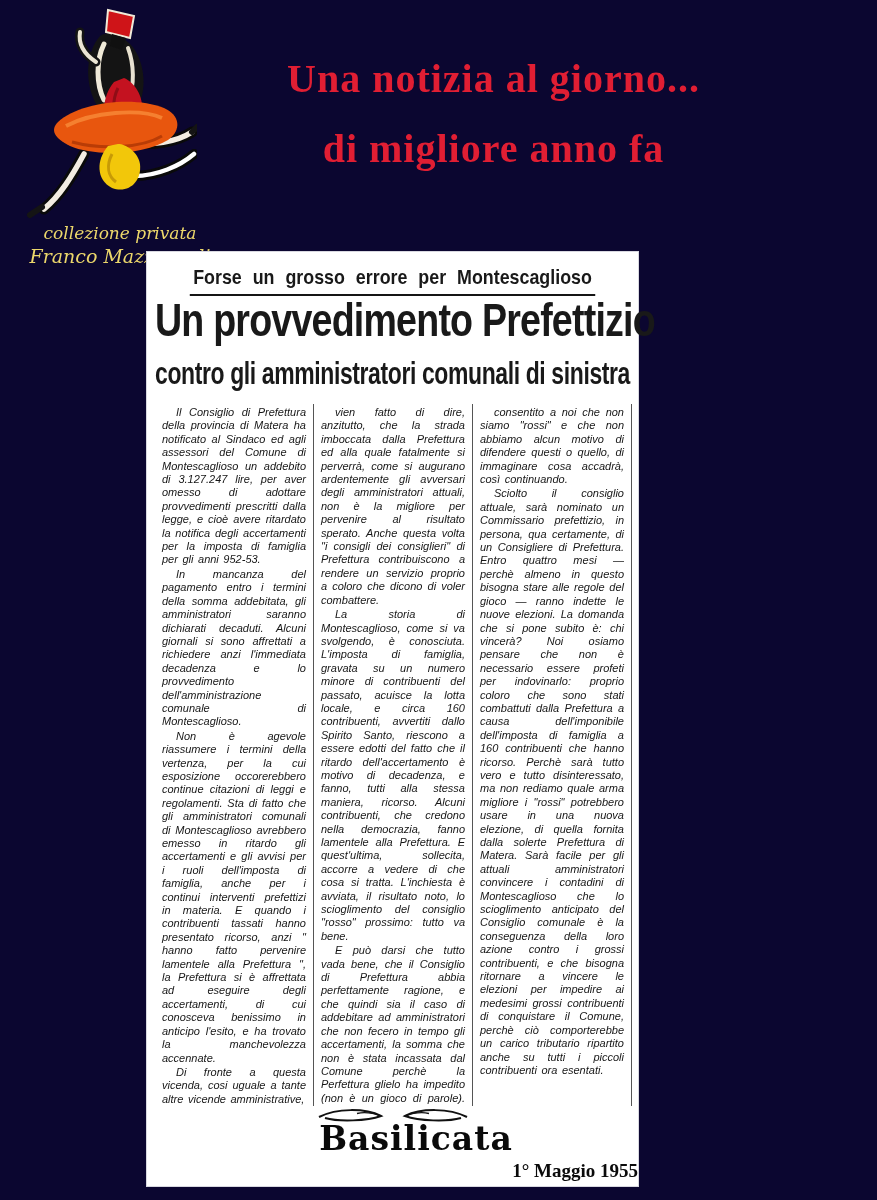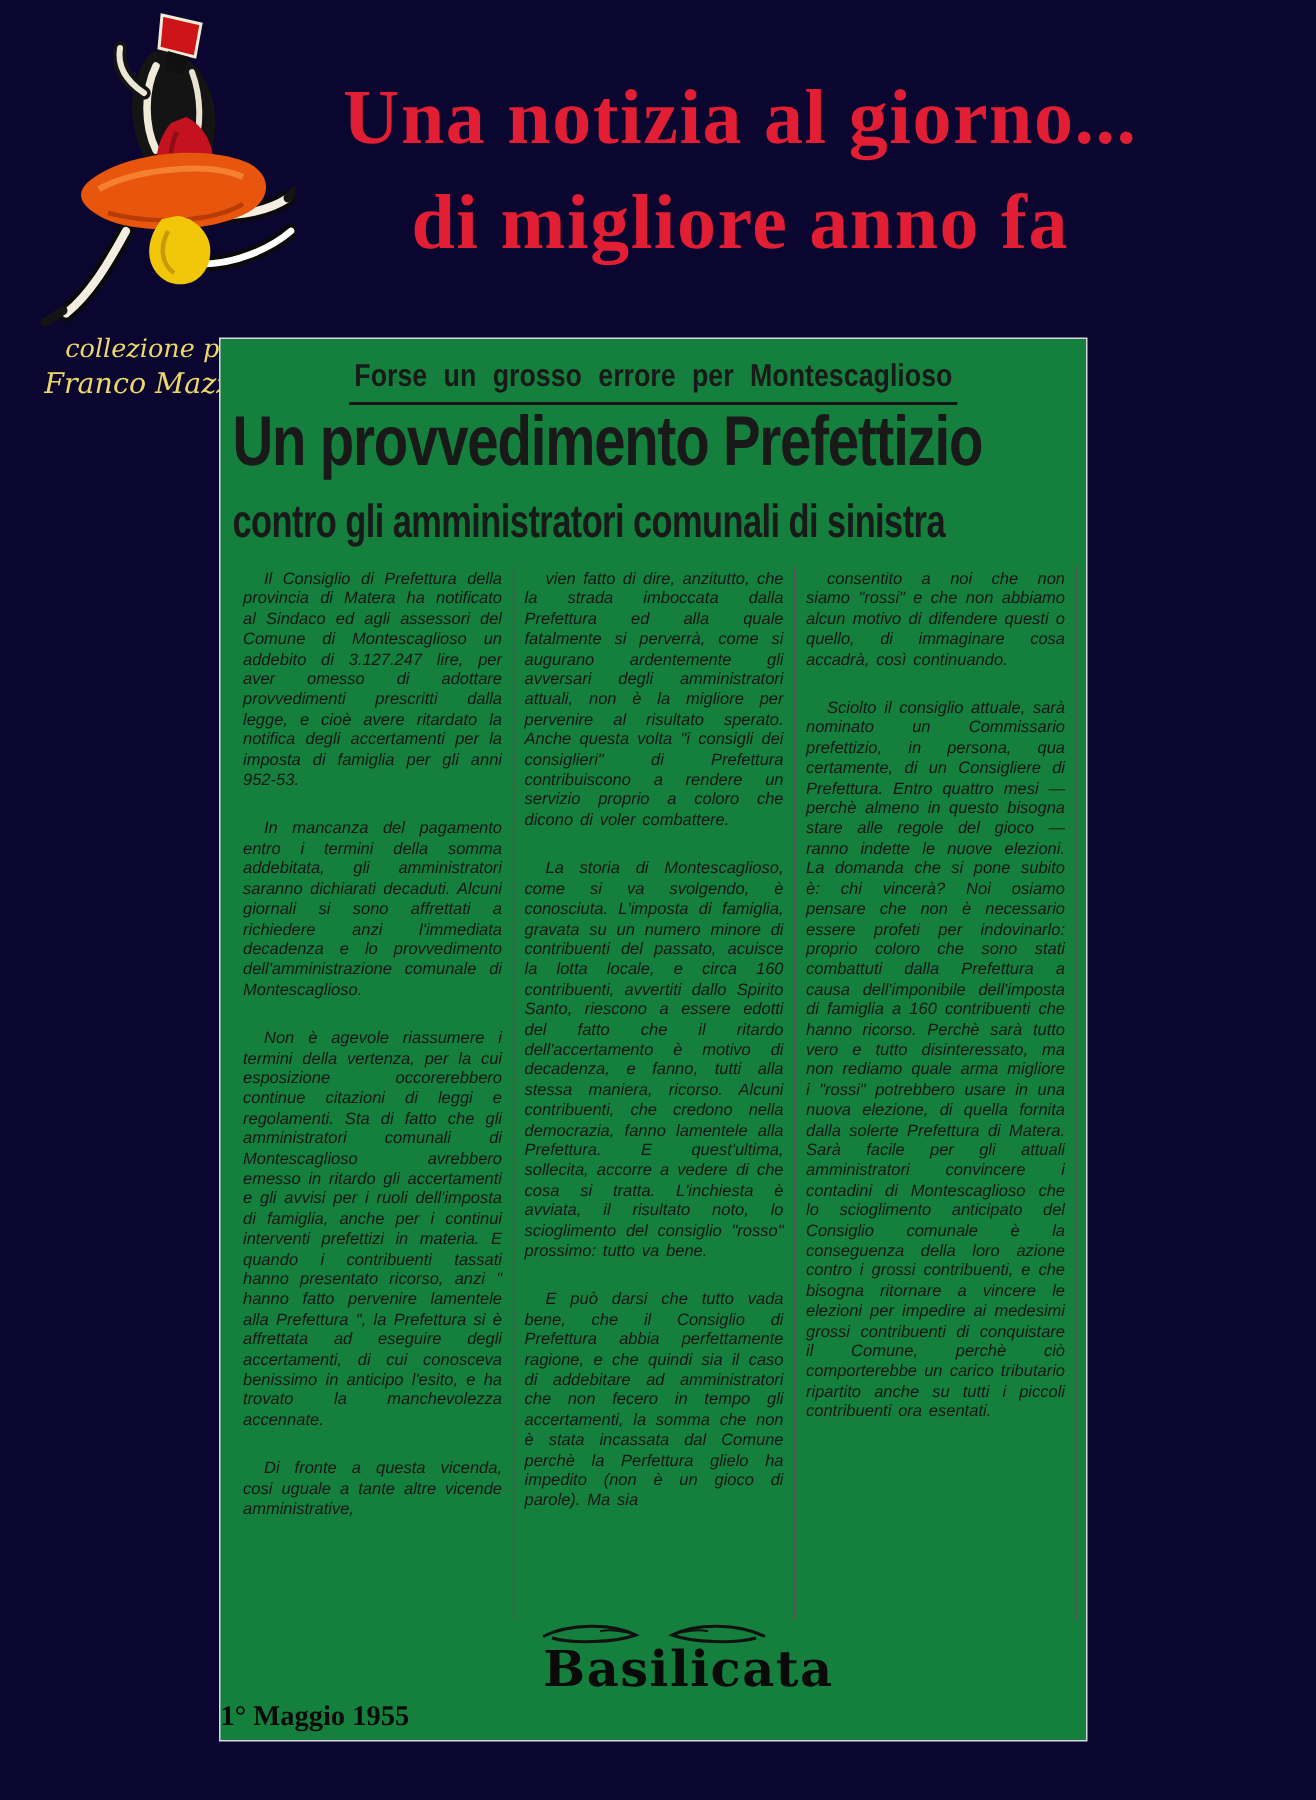--- a/index.html
+++ b/index.html
@@ -7,33 +7,33 @@
     width:877px;height:1200px;position:relative;overflow:hidden;
     background:#0b0630;
     font-family:"Liberation Serif", serif;
   }
   
   .dancers{position:absolute;left:22px;top:4px;width:175px;height:215px;}
   .page-title{
     position:absolute;left:120px;right:10px;top:44px;
     text-align:center;color:#e11e33;
     font-family:"Liberation Serif", serif;font-weight:bold;
-    font-size:52px;line-height:70px;letter-spacing:1px;
+    font-size:40px;line-height:70px;letter-spacing:1px;
   }
   .credit{
     position:absolute;left:5px;top:174px;width:230px;
     text-align:center;color:#ecd76b;
     font-family:"DejaVu Serif", serif;font-style:italic;
     font-size:17px;line-height:23px;margin-top:48px;
   }
   .credit .l2{font-size:19px;}
   
   .clipping{
-    position:absolute;left:147px;top:226px;width:577px;height:934px;
-    background:#15803d;color:#191919;
+    position:absolute;left:147px;top:252px;width:491px;height:934px;
+    background:#ffffff;color:#191919;
     box-shadow:0 0 0 1px #d8d8e0;
   }
   .kicker-wrap{position:absolute;top:13px;left:0;right:0;text-align:center;}
   .kicker{
     display:inline-block;
     font-family:"Liberation Sans", sans-serif;font-weight:bold;
     font-size:21px;word-spacing:7px;letter-spacing:0px;
     border-bottom:2px solid #151515;padding:0 4px 5px 4px;
     transform:scaleX(0.85);transform-origin:center top;white-space:nowrap;
   }
@@ -54,30 +54,30 @@
     display:flex;overflow:hidden;
   }
   .col{
     flex:1 1 0;padding:2px 7px 0 7px;height:100%;
     border-right:1px solid #555;
     font-family:Liberation Sans, sans-serif;font-style:italic;
     font-size:11px;line-height:13.4px;text-align:justify;
     word-spacing:1.5px;color:#161616;
   }
   .col p{margin:0;text-indent:14px;}
-  .col p + p{margin-top:19px;}
+  .col p + p{margin-top:1px;}
   
   .flourish{position:absolute;top:854px;left:0;right:0;text-align:center;}
   .masthead{
     position:absolute;top:870px;left:0;right:0;text-align:center;
     font-family:"DejaVu Serif", serif;font-weight:bold;
     font-size:33px;letter-spacing:1px;line-height:34px;color:#0a0a0a;padding-left:47px;
   }
   .issue-date{
-    position:absolute;top:908px;left:0;right:0;text-align:left;
+    position:absolute;top:908px;left:0;right:0;text-align:right;
     font-family:"Liberation Serif", serif;font-weight:bold;
     font-size:19px;color:#0a0a0a;
   }
 </style>
 </head>
 <body>
 
 <div>
   <svg class="dancers" viewBox="0 0 175 215" aria-hidden="true">
     <path d="M62,150 C50,172 38,192 22,205" stroke="#0a0a0a" stroke-width="11" fill="none" stroke-linecap="round"></path>

